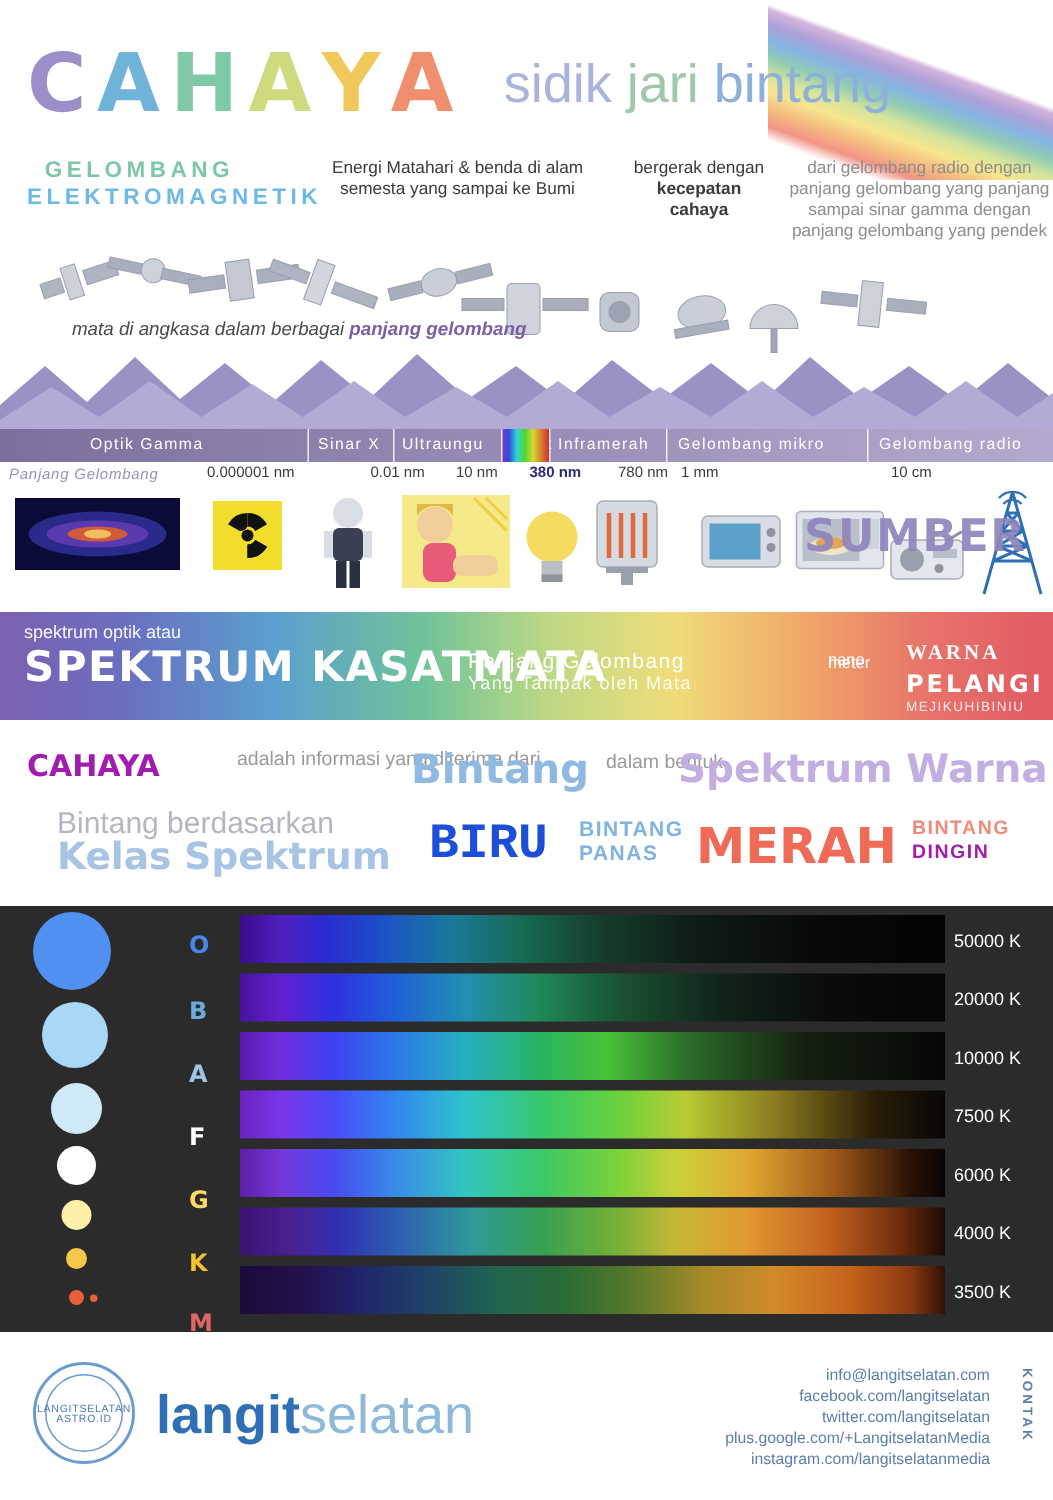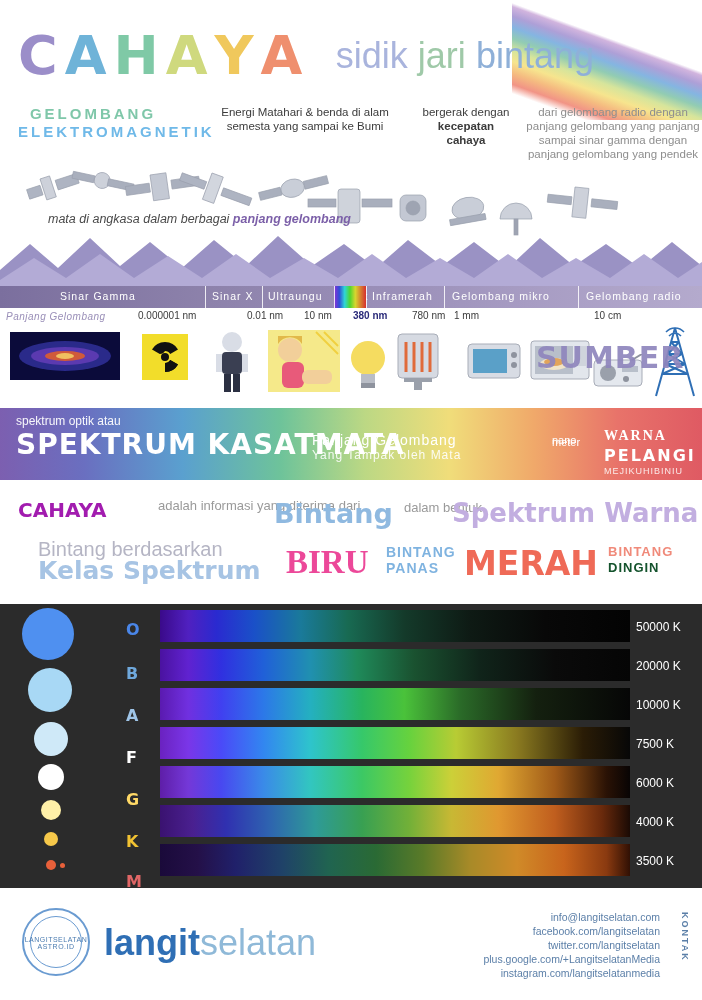--- a/index.html
+++ b/index.html
@@ -99,26 +99,26 @@
 
   
   .stmt{position:absolute;top:492px;left:0;width:702px;height:98px;}
   .s-cahaya{position:absolute;left:18px;top:6px;font-size:20px;font-weight:bold;color:#a21caf;font-family:"DejaVu Sans",sans-serif;}
   .s-adalah{position:absolute;left:158px;top:6px;font-size:13px;color:#9a9a9a;line-height:15px;}
   .s-bintang{position:absolute;left:274px;top:6px;font-size:27px;font-weight:bold;color:#8fb9e0;font-family:"DejaVu Sans",sans-serif;}
   .s-dalam{position:absolute;left:404px;top:8px;font-size:13px;color:#9a9a9a;line-height:15px;}
   .s-spektrum{position:absolute;left:452px;top:6px;font-size:26px;font-weight:bold;color:#c2aee0;font-family:"DejaVu Sans",sans-serif;}
   .s-berdasarkan{position:absolute;left:38px;top:46px;font-size:20px;color:#b5b5c4;}
   .s-kelas{position:absolute;left:38px;top:64px;font-size:25px;font-weight:bold;color:#a7c4e4;font-family:"DejaVu Sans",sans-serif;}
-  .s-biru{position:absolute;left:286px;top:52px;font-size:33px;font-weight:bold;color:#ec4899;font-family:Liberation Serif, serif;}
+  .s-biru{position:absolute;left:286px;top:52px;font-size:33px;font-weight:bold;color:#1d4ed8;font-family:Liberation Mono, monospace;}
   .s-bpanas1{position:absolute;left:386px;top:52px;font-size:14px;font-weight:bold;color:#7fb3e0;letter-spacing:1px;}
   .s-bpanas2{position:absolute;left:386px;top:68px;font-size:14px;font-weight:bold;color:#7fb3e0;letter-spacing:1px;}
   .s-merah{position:absolute;left:464px;top:52px;font-size:33px;font-weight:bold;color:#ef6a57;font-family:"DejaVu Sans",sans-serif;}
   .s-bdingin1{position:absolute;left:608px;top:52px;font-size:13px;font-weight:bold;color:#f08a7a;letter-spacing:1px;}
-  .s-bdingin2{position:absolute;left:608px;top:68px;font-size:13px;font-weight:bold;color:#14532d;letter-spacing:1px;}
+  .s-bdingin2{position:absolute;left:608px;top:68px;font-size:13px;font-weight:bold;color:#a21caf;letter-spacing:1px;}
 
   
   .chart{position:absolute;top:604px;left:0;width:702px;height:290px;background:#2b2b2b;}
   .chart-left{position:absolute;left:0;top:0;width:160px;height:290px;}
   .cls{position:absolute;left:126px;font-size:16px;font-weight:bold;font-family:"DejaVu Sans",sans-serif;}
   .star{position:absolute;border-radius:50%;}
   .strip{position:absolute;left:160px;width:470px;height:32px;}
   .temp{position:absolute;left:636px;color:#ffffff;font-size:12px;}
 
   
@@ -224,21 +224,21 @@
   </div>
 
   <div class="mountains">
     <svg width="702" height="60" viewBox="0 0 702 60" preserveAspectRatio="none">
       <path d="M0,42 L30,16 L58,40 L90,10 L120,38 L150,14 L182,40 L214,12 L246,38 L278,8 L312,38 L344,16 L376,40 L408,12 L442,38 L474,14 L508,40 L540,10 L574,38 L606,16 L640,40 L672,14 L702,38 L702,60 L0,60 Z" fill="#9a92c4"></path>
       <path d="M0,52 L34,30 L66,50 L100,26 L134,50 L168,28 L202,50 L236,26 L270,50 L304,30 L338,50 L372,26 L406,50 L440,30 L474,50 L508,26 L542,50 L576,30 L610,50 L644,26 L678,50 L702,34 L702,60 L0,60 Z" fill="#b3abd6"></path>
     </svg>
   </div>
 
   <div class="specbar">
-    <span class="lbl" style="left:60px">Sinar Gamma</span>
+    <span class="lbl" style="left:60px">Optik Gamma</span>
     <span class="lbl" style="left:212px">Sinar X</span>
     <span class="lbl" style="left:268px">Ultraungu</span>
     <span class="lbl" style="left:339px">Optik</span>
     <span class="lbl" style="left:372px">Inframerah</span>
     <span class="lbl" style="left:452px">Gelombang mikro</span>
     <span class="lbl" style="left:586px">Gelombang radio</span>
   </div>
   <div class="optbox" style="left:334px;width:32px;"></div>
   <div class="tick" style="left:205px"></div>
   <div class="tick" style="left:262px"></div>

